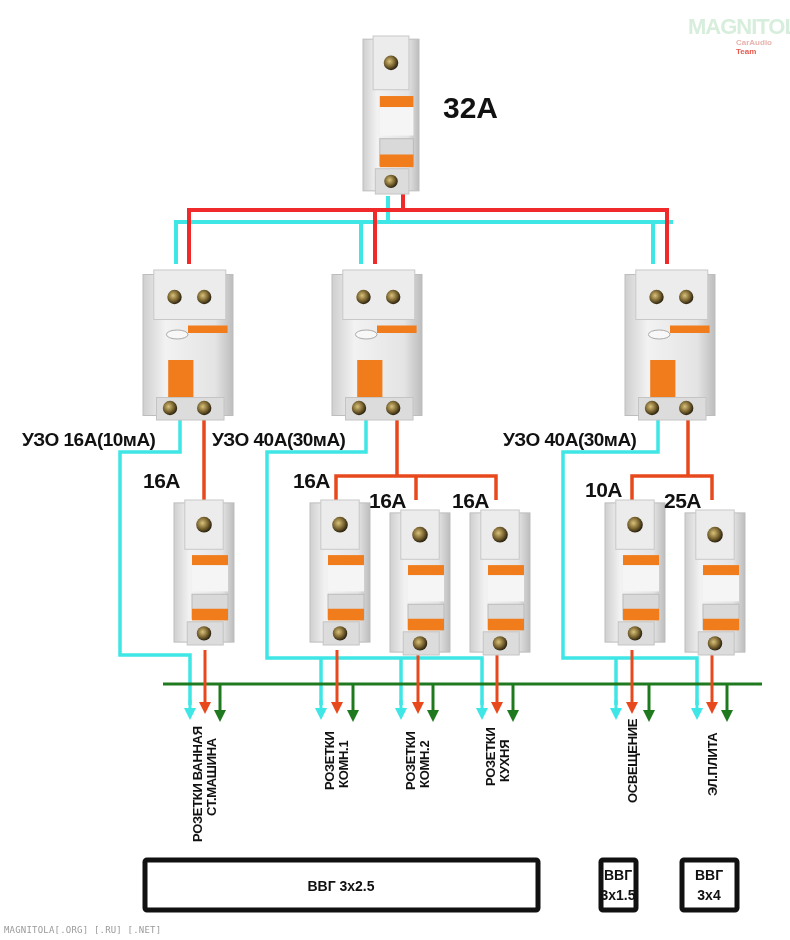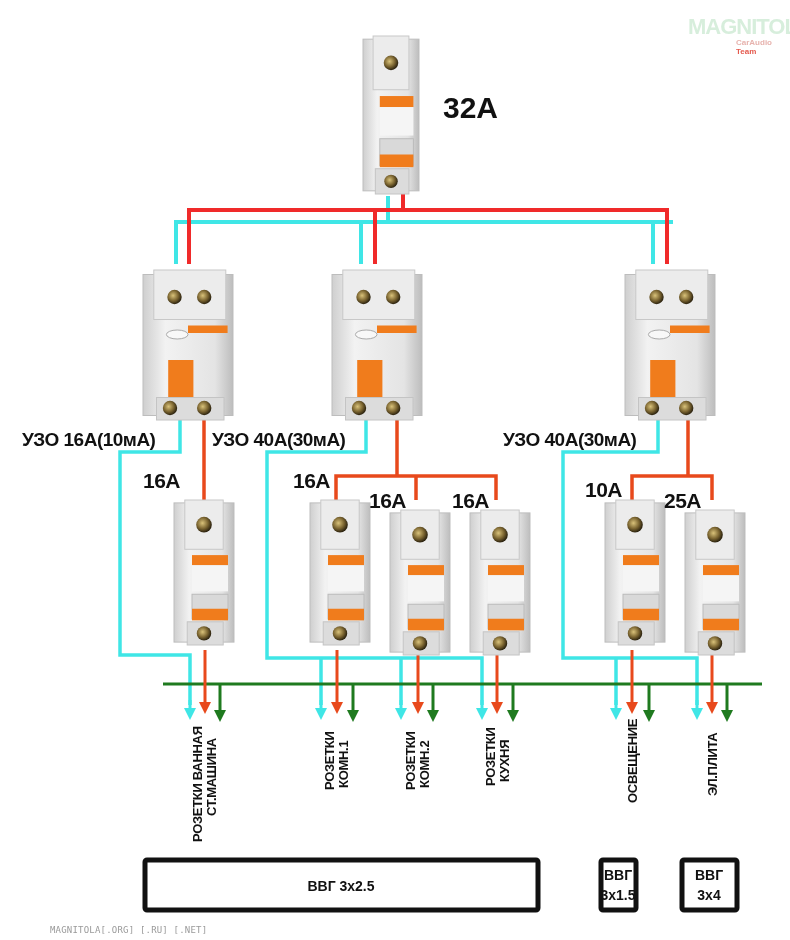--- a/index.html
+++ b/index.html
@@ -6,21 +6,21 @@
   body { width: 790px; height: 940px; position: relative; overflow: hidden;
          font-family: "Liberation Sans", sans-serif; }
   #diagram { position: absolute; left: 0; top: 0; }
   .lbl { font-family: "Liberation Sans", sans-serif; font-weight: bold; fill: #111; }
   .big { font-size: 30px; }
   .rcd { font-size: 19px; letter-spacing: -0.5px; }
   .amp { font-size: 21px; letter-spacing: -0.5px; }
   .circ { font-size: 13px; letter-spacing: -0.3px; }
   .cable { font-size: 14px; }
   .footer { position: absolute; left: 4px; top: 925px; font-family: "DejaVu Sans Mono", monospace;
-            font-size: 9px; color: #9a9a9a; letter-spacing: 0.2px; margin-left: 46px; }
+            font-size: 9px; color: #9a9a9a; letter-spacing: 0.2px; }
   .logo { position: absolute; left: 688px; top: 16px; width: 100px; height: 36px; }
   .logo .main { font-family: "Liberation Sans", sans-serif; font-size: 22px; font-weight: bold;
                 color: #d7eedc; letter-spacing: -1px; line-height: 22px; }
   .logo .sub { font-family: "Liberation Sans", sans-serif; font-size: 8px; font-weight: bold;
                color: #e7b3ae; position: absolute; left: 48px; top: 22px; }
   .logo .sub .team { color: #e45a4e; }
 </style>
 </head>
 <body>
 

